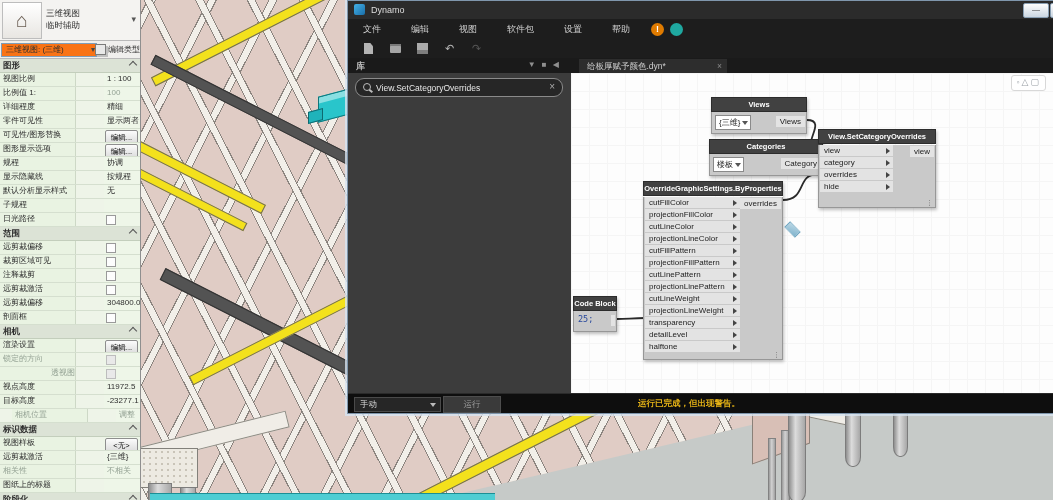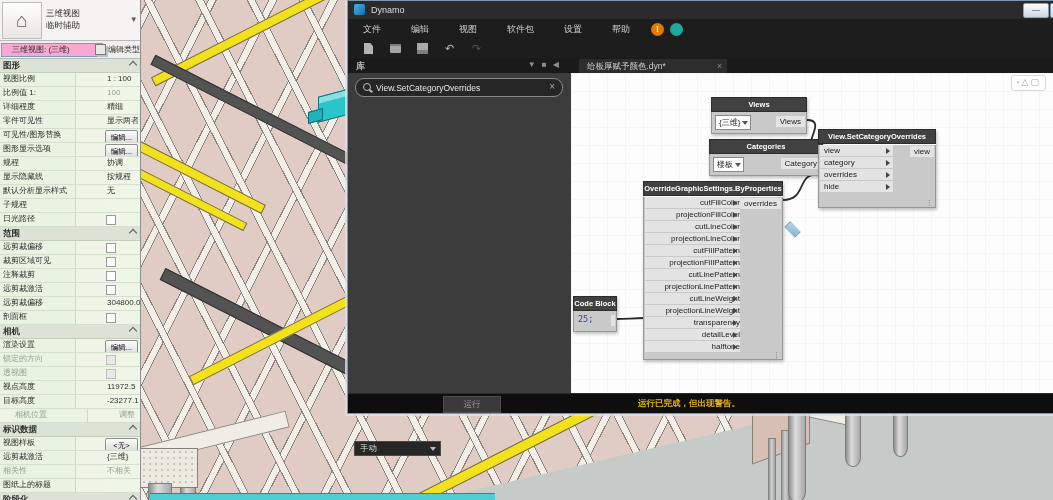--- a/index.html
+++ b/index.html
@@ -29,22 +29,22 @@
 
   
   #palette{position:absolute;left:0;top:0;width:140px;height:500px;background:#eef4e8;
     border-right:1px solid #8f8f8f;z-index:20;font-size:8.5px;color:#2f2f2f;}
   .pal-top{height:40px;background:#f4f3f1;border-bottom:1px solid #b9b9b9;position:relative;}
   .house-box{position:absolute;left:2px;top:2px;width:38px;height:35px;background:linear-gradient(#ffffff,#e8e6e2);
     border:1px solid #bdbdbd;text-align:center;line-height:35px;font-size:20px;color:#6b5f54;}
   .pal-top .tname{position:absolute;left:46px;top:7px;line-height:12px;}
   .pal-top .pcaret{position:absolute;right:4px;top:14px;color:#555;font-size:9px;}
   .pal-sel{height:17px;background:#f0efed;border-bottom:1px solid #b9b9b9;position:relative;}
-  .type-dd{position:absolute;left:1px;top:2px;width:90px;height:12px;background:#f9a8d4;border:1px solid #7f9db9;
-    font-size:8px;line-height:12px;padding-left:10px;white-space:nowrap;overflow:hidden;}
+  .type-dd{position:absolute;left:1px;top:2px;width:90px;height:12px;background:#f97316;border:1px solid #7f9db9;
+    font-size:8px;line-height:12px;padding-left:4px;white-space:nowrap;overflow:hidden;}
   .type-dd .c{position:absolute;right:1px;top:0;font-size:8px;color:#444;}
   .etype-ico{position:absolute;left:95px;top:3px;width:9px;height:9px;border:1px solid #7a7a7a;background:#e8e8e8;box-shadow:2px 2px 0 #bfbfbf;}
   .etype{position:absolute;left:108px;top:3px;font-size:8px;}
   .psec{height:13px;background:#dce3d6;border-bottom:1px solid #c3cebc;display:flex;align-items:center;
     font-weight:bold;padding-left:3px;position:relative;}
   .psec .chev{position:absolute;right:4px;top:3px;width:5px;height:5px;border-left:1px solid #555;border-top:1px solid #555;transform:rotate(45deg);}
   .prow{height:13px;display:flex;border-bottom:1px solid #d5dfcf;}
   .plab{width:72px;background:#e9f3e2;border-right:1px solid #cdd8c6;padding-left:3px;line-height:12px;
     white-space:nowrap;overflow:hidden;font-size:8px;}
   .pval{flex:1;background:#eef6e8;padding-left:3px;line-height:12px;font-size:8px;white-space:nowrap;overflow:hidden;position:relative;margin-left:28px;}
@@ -121,21 +121,21 @@
   .codetxt{position:absolute;left:4px;top:3px;color:#27489c;font-family:"DejaVu Sans Mono",monospace;font-size:8.5px;}
   .lace{position:absolute;right:2px;bottom:0;color:#666;font-size:7px;}
   .diamond{position:absolute;left:214px;top:149px;width:13px;height:13px;background:linear-gradient(135deg,#bcd8e6,#7fb3cc);
     border:1px solid #6aa3bf;transform:rotate(45deg) scaleY(.55);}
   .geo-ctl{position:absolute;right:18px;top:2px;height:14px;border:1px solid #d8d8d8;border-radius:3px;
     background:#fff;color:#9aa0a6;font-size:9px;line-height:13px;padding:0 4px;letter-spacing:2px;}
 
   
   .runbar{position:absolute;left:0;bottom:0;right:0;height:19px;background:#0e0e0e;border-top:1px solid #2a2a2a;}
   .mode-dd{position:absolute;left:6px;top:3px;width:80px;height:13px;background:#262626;border:1px solid #4a4a4a;
-    color:#ddd;font-size:8.5px;line-height:12px;padding-left:5px;margin-top:44px;}
+    color:#ddd;font-size:8.5px;line-height:12px;padding-left:5px;}
   .mode-dd:after{content:"";position:absolute;right:4px;top:5px;border-top:4px solid #bbb;border-left:3px solid transparent;border-right:3px solid transparent;}
   .runbtn{position:absolute;left:95px;top:2px;width:56px;height:15px;background:#3a3a3a;border:1px solid #4d4d4d;
     color:#9c9c9c;font-size:8.5px;text-align:center;line-height:14px;}
   .runstatus{position:absolute;left:290px;top:4px;color:#e7b416;font-size:8.5px;font-weight:bold;}
 </style>
 </head>
 <body>
 
 <div id="app">
 
@@ -284,21 +284,21 @@
           <button class="pbtn">编辑...</button>
         </div>
       </div>
     <div class="prow">
         <div class="plab" style="color:#94a294;">锁定的方向</div>
         <div class="pval">
           <span class="pcb m"></span>
         </div>
       </div>
     <div class="prow">
-        <div class="plab" style="color:#94a294;">透视图</div>
+        <div class="plab" style="color:#94a294;text-align:right;">透视图</div>
         <div class="pval">
           <span class="pcb m"></span>
         </div>
       </div>
     <div class="prow">
         <div class="plab">视点高度</div>
         <div class="pval">11972.5</div>
       </div>
     <div class="prow">
         <div class="plab">目标高度</div>
@@ -421,21 +421,21 @@
           <div class="pin">category</div>
           <div class="pin">overrides</div>
           <div class="pin">hide</div>
           <div class="pout" style="top:1px;">view</div>
           <div class="lace">⋮</div>
         </div>
       </div>
 
       <div class="dy-node" style="left:72px;top:108px;width:140px;">
         <div class="nhead">OverrideGraphicSettings.ByProperties</div>
-        <div class="nbody" style="height:162px;text-align:right;">
+        <div class="nbody" style="height:162px;">
           <div class="pin">cutFillColor</div>
           <div class="pin">projectionFillColor</div>
           <div class="pin">cutLineColor</div>
           <div class="pin">projectionLineColor</div>
           <div class="pin">cutFillPattern</div>
           <div class="pin">projectionFillPattern</div>
           <div class="pin">cutLinePattern</div>
           <div class="pin">projectionLinePattern</div>
           <div class="pin">cutLineWeight</div>
           <div class="pin">projectionLineWeight</div>

